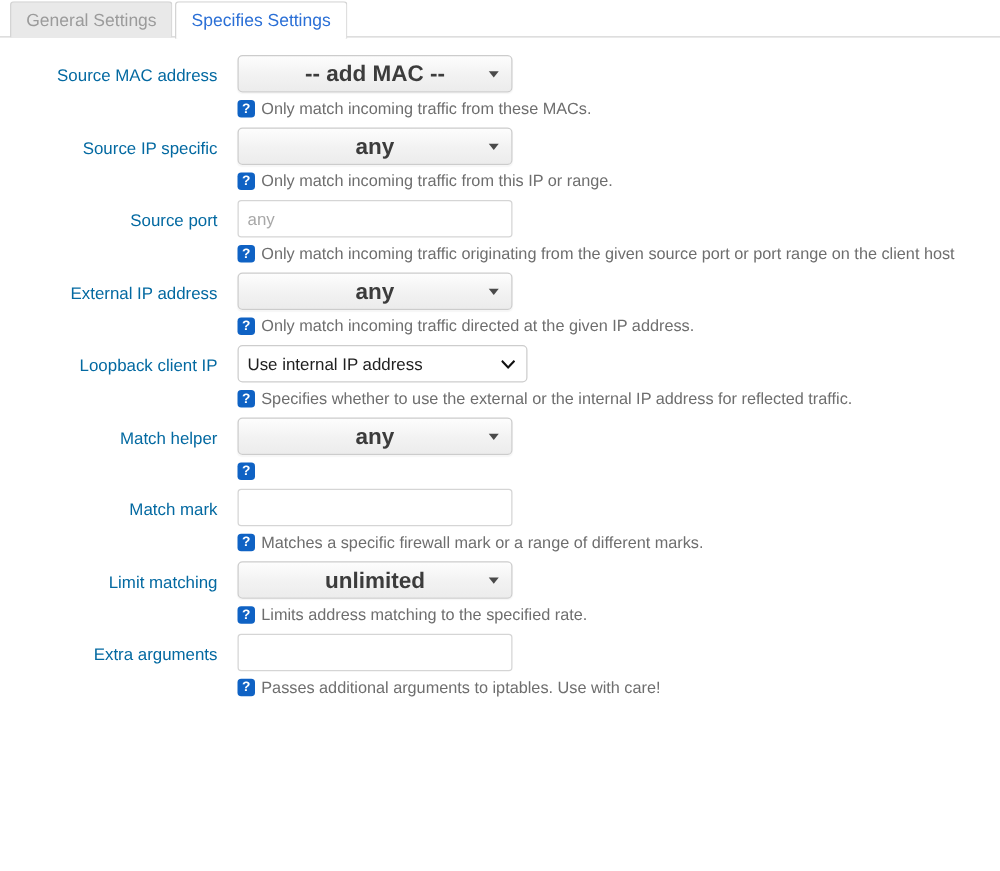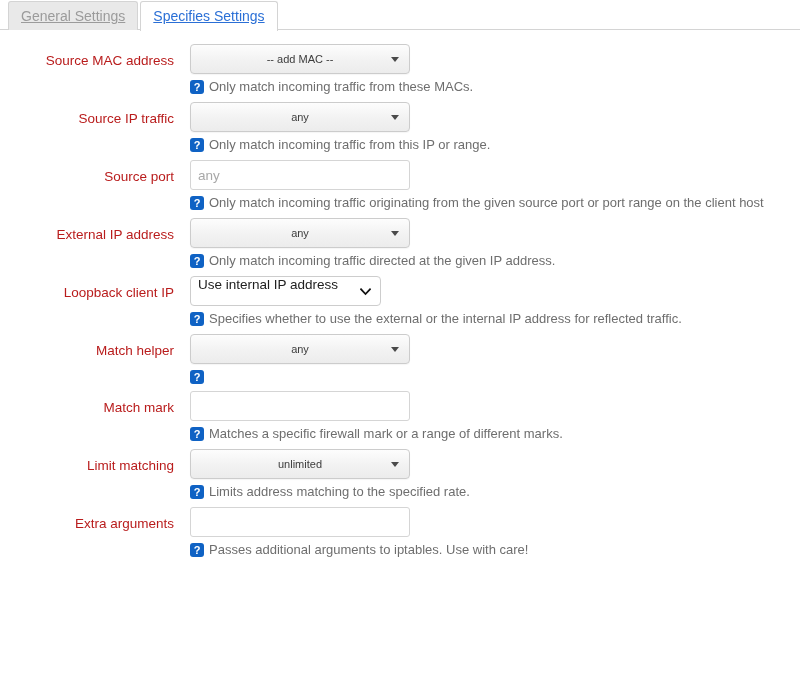--- a/index.html
+++ b/index.html
@@ -43,21 +43,20 @@
     padding: 0 12px;
     font-size: 14px;
     box-sizing: border-box;
     border: 1px solid #d4d4d4;
     border-bottom: none;
     border-radius: 3px 3px 0 0;
     margin-right: 2px;
     white-space: nowrap;
     cursor: pointer;
     user-select: none;
-    text-decoration: underline;
   }
   .tab.inactive {
     background: #e9e9e9;
     color: #9b9b9b;
   }
   .tab.active {
     background: #ffffff;
     color: #2a6fd6;
     margin-bottom: -1px;
     height: 30px;
@@ -73,21 +72,21 @@
     align-items: flex-start;
     margin-bottom: 7px;
   }
   .label-col {
     width: 190px;
     min-width: 190px;
     text-align: right;
     padding-right: 16px;
     box-sizing: border-box;
     font-size: 13.5px;
-    color: #b91c1c;
+    color: #0369a1;
     padding-top: 9px;
     line-height: 16px;
   }
   .row.checkbox-row .label-col {
     padding-top: 2px;
   }
   .field-col {
     flex: 1;
     min-width: 0;
   }
@@ -102,51 +101,51 @@
     background: linear-gradient(to bottom, #fdfdfd 0%, #f2f2f2 55%, #ececec 100%);
     position: relative;
     display: flex;
     align-items: center;
     justify-content: center;
     cursor: pointer;
     user-select: none;
     box-shadow: 0 1px 1px rgba(0,0,0,0.04);
   }
   .cbi-dropdown .dd-value {
-    font-weight: normal;
-    font-size: 11px;
+    font-weight: bold;
+    font-size: 18px;
     color: #3c3c3c;
     text-align: center;
     padding: 0 26px;
     overflow: hidden;
     white-space: nowrap;
   }
   .cbi-dropdown .dd-arrow {
     position: absolute;
     right: 10px;
     top: 50%;
     margin-top: -2px;
     width: 0;
     height: 0;
     border-left: 4px solid transparent;
     border-right: 4px solid transparent;
     border-top: 5px solid #4a4a4a;
   }
 
   
   .native-select {
-    width: 191px;
+    width: 232px;
     height: 30px;
     box-sizing: border-box;
     border: 1px solid #cdcdcd;
     border-radius: 4px;
     background: #ffffff;
     position: relative;
     display: flex;
-    align-items: flex-start;
+    align-items: center;
     cursor: pointer;
     user-select: none;
   }
   .native-select .ns-value {
     font-size: 13.5px;
     color: #202020;
     padding-left: 7px;
     padding-right: 28px;
     white-space: nowrap;
     overflow: hidden;
@@ -240,21 +239,21 @@
           <span class="dd-value">-- add MAC --</span>
           <span class="dd-arrow"></span>
         </div>
         <div class="help">
           <span class="help-icon">?</span>
           <span>Only match incoming traffic from these MACs.</span>
         </div>
       </div>
     </div>
     <div class="row">
-      <div class="label-col">Source IP traffic</div>
+      <div class="label-col">Source IP specific</div>
       <div class="field-col">
         <div class="cbi-dropdown">
           <span class="dd-value">any</span>
           <span class="dd-arrow"></span>
         </div>
         <div class="help">
           <span class="help-icon">?</span>
           <span>Only match incoming traffic from this IP or range.</span>
         </div>
       </div>

